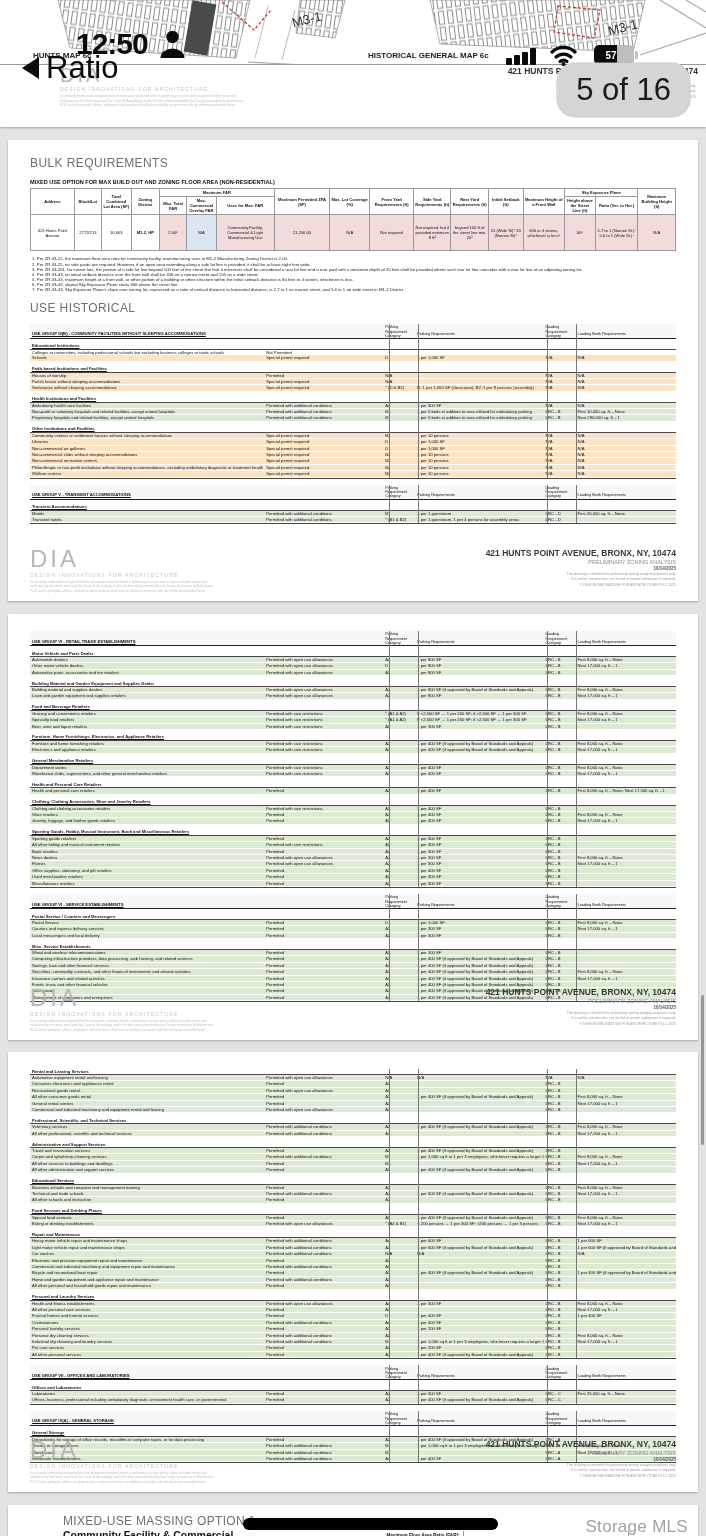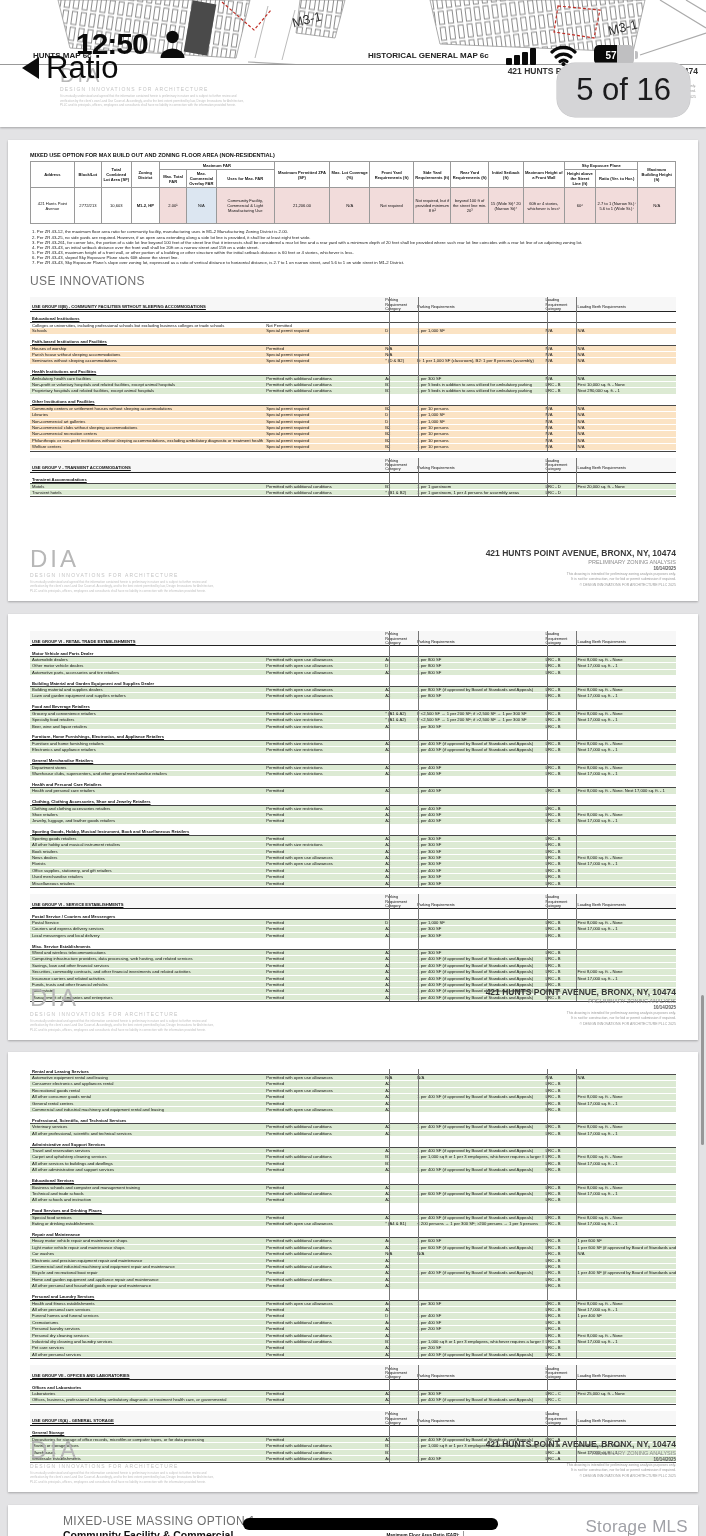--- a/index.html
+++ b/index.html
@@ -141,20 +141,21 @@
     <div class="dia-disc">
       <div>It is mutually understood and agreed that the information contained herein is preliminary in nature and is subject to further review and</div>
       <div>verification by the client's own Land Use Counsel. Accordingly, and to the best extent permitted by law, Design Innovations for Architecture,</div>
       <div>PLLC and its principals, officers, employees and consultants shall have no liability in connection with the information provided herein.</div>
     </div>
   </div>
 </div>
 
 <div class="page" id="page2">
   <div class="inner">
+    <div class="h-big">BULK REQUIREMENTS</div>
     <div class="h-sub">MIXED USE OPTION FOR MAX BUILD OUT AND ZONING FLOOR AREA (NON-RESIDENTIAL)</div>
     <table class="bulk">
       <colgroup>
         <col style="width:6.8%">
           <col style="width:4.2%">
           <col style="width:4.6%">
           <col style="width:4.4%">
         <col style="width:4.2%">
           <col style="width:4.6%">
           <col style="width:9%">
@@ -218,21 +219,21 @@
     </table>
     <div class="footnotes">
       <div>1. Per ZR 43-12, the maximum floor area ratio for community facility, manufacturing uses in M1-2 Manufacturing Zoning District is 2.00.</div>
       <div>2. Per ZR 43-25, no side yards are required. However, if an open area extending along a side lot line is provided, it shall be at least eight feet wide.</div>
       <div>3. Per ZR 43-261, for corner lots, the portion of a side lot line beyond 100 feet of the street line that it intersects shall be considered a rear lot line and a rear yard with a minimum depth of 20 feet shall be provided where such rear lot line coincides with a rear lot line of an adjoining zoning lot.</div>
       <div>4. Per ZR 43-43, an initial setback distance over the front wall shall be 20ft on a narrow street and 15ft on a wide street.</div>
       <div>5. Per ZR 43-43, maximum height of a front wall, or other portion of a building or other structure within the initial setback distance is 60 feet or 4 stories, whichever is less.</div>
       <div>6. Per ZR 43-43, sloped Sky Exposure Plane starts 60ft above the street line.</div>
       <div>7. Per ZR 43-43, Sky Exposure Plane's slope over zoning lot, expressed as a ratio of vertical distance to horizontal distance, is 2.7 to 1 on narrow street, and 5.6 to 1 on wide street in M1-2 District.</div>
     </div>
-    <div class="h-big" style="margin-top:9px">USE INNOVATIONS</div>
+    <div class="h-big" style="margin-top:9px">USE HISTORICAL</div>
     <div class="usetable">
         <div class="ur head">
           <div class="c1 g">USE GROUP III(B) - COMMUNITY FACILITIES WITHOUT SLEEPING ACCOMMODATIONS</div>
           <div class="c2"></div>
           <div class="c3 hl">Parking Requirement Category</div>
           <div class="c4 hl">Parking Requirements</div>
           <div class="c5 hl">Loading Requirement Category</div>
           <div class="c6 hl">Loading Berth Requirements</div>
         </div>
         <div class="ur sec">

